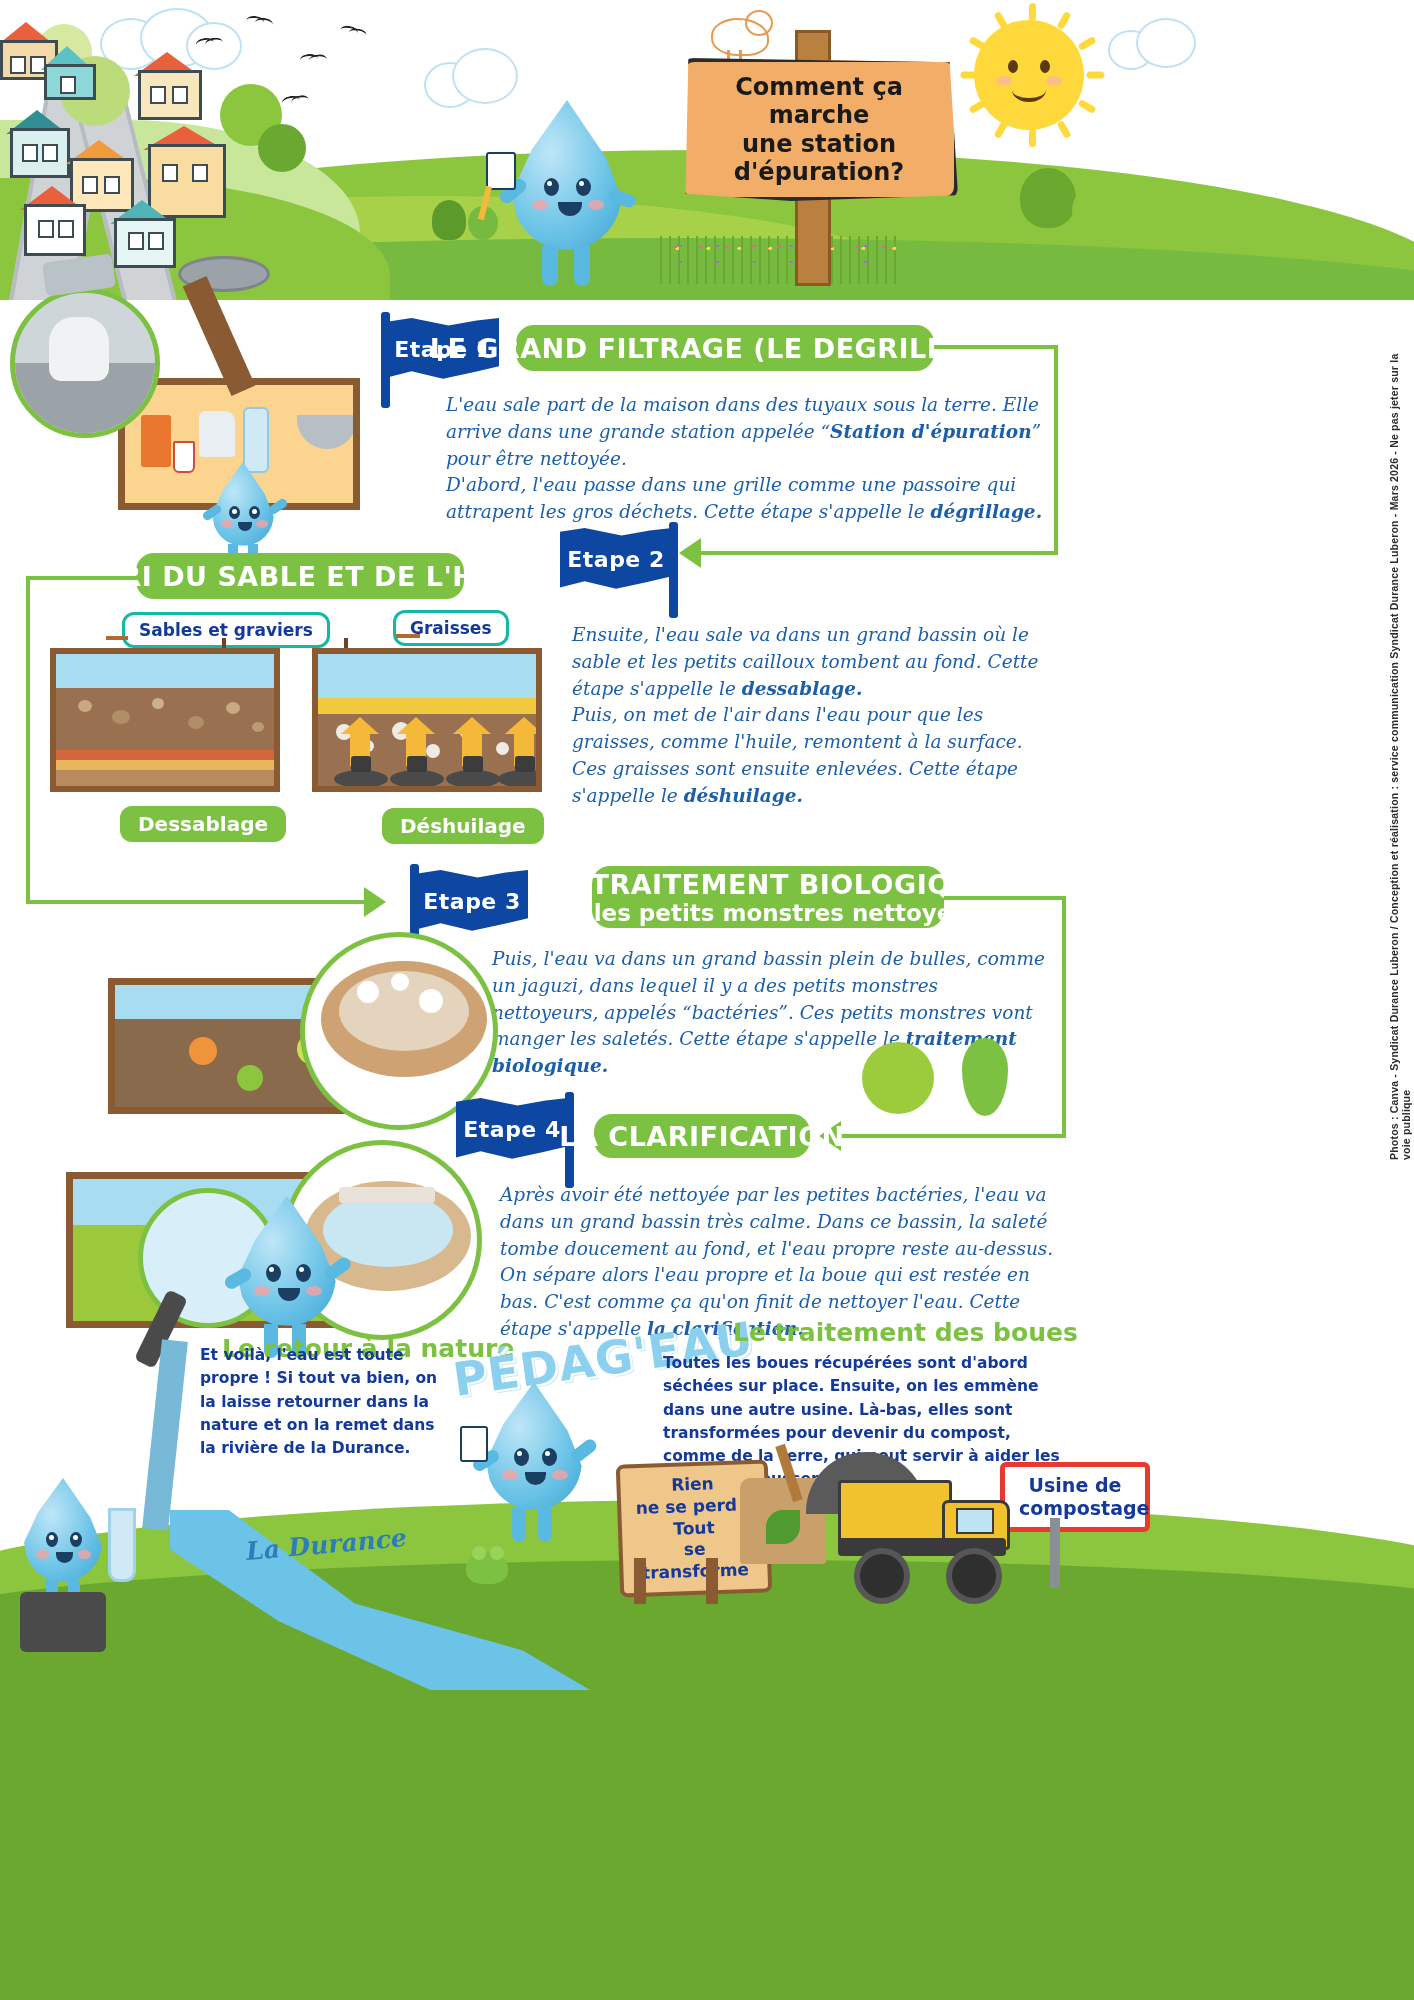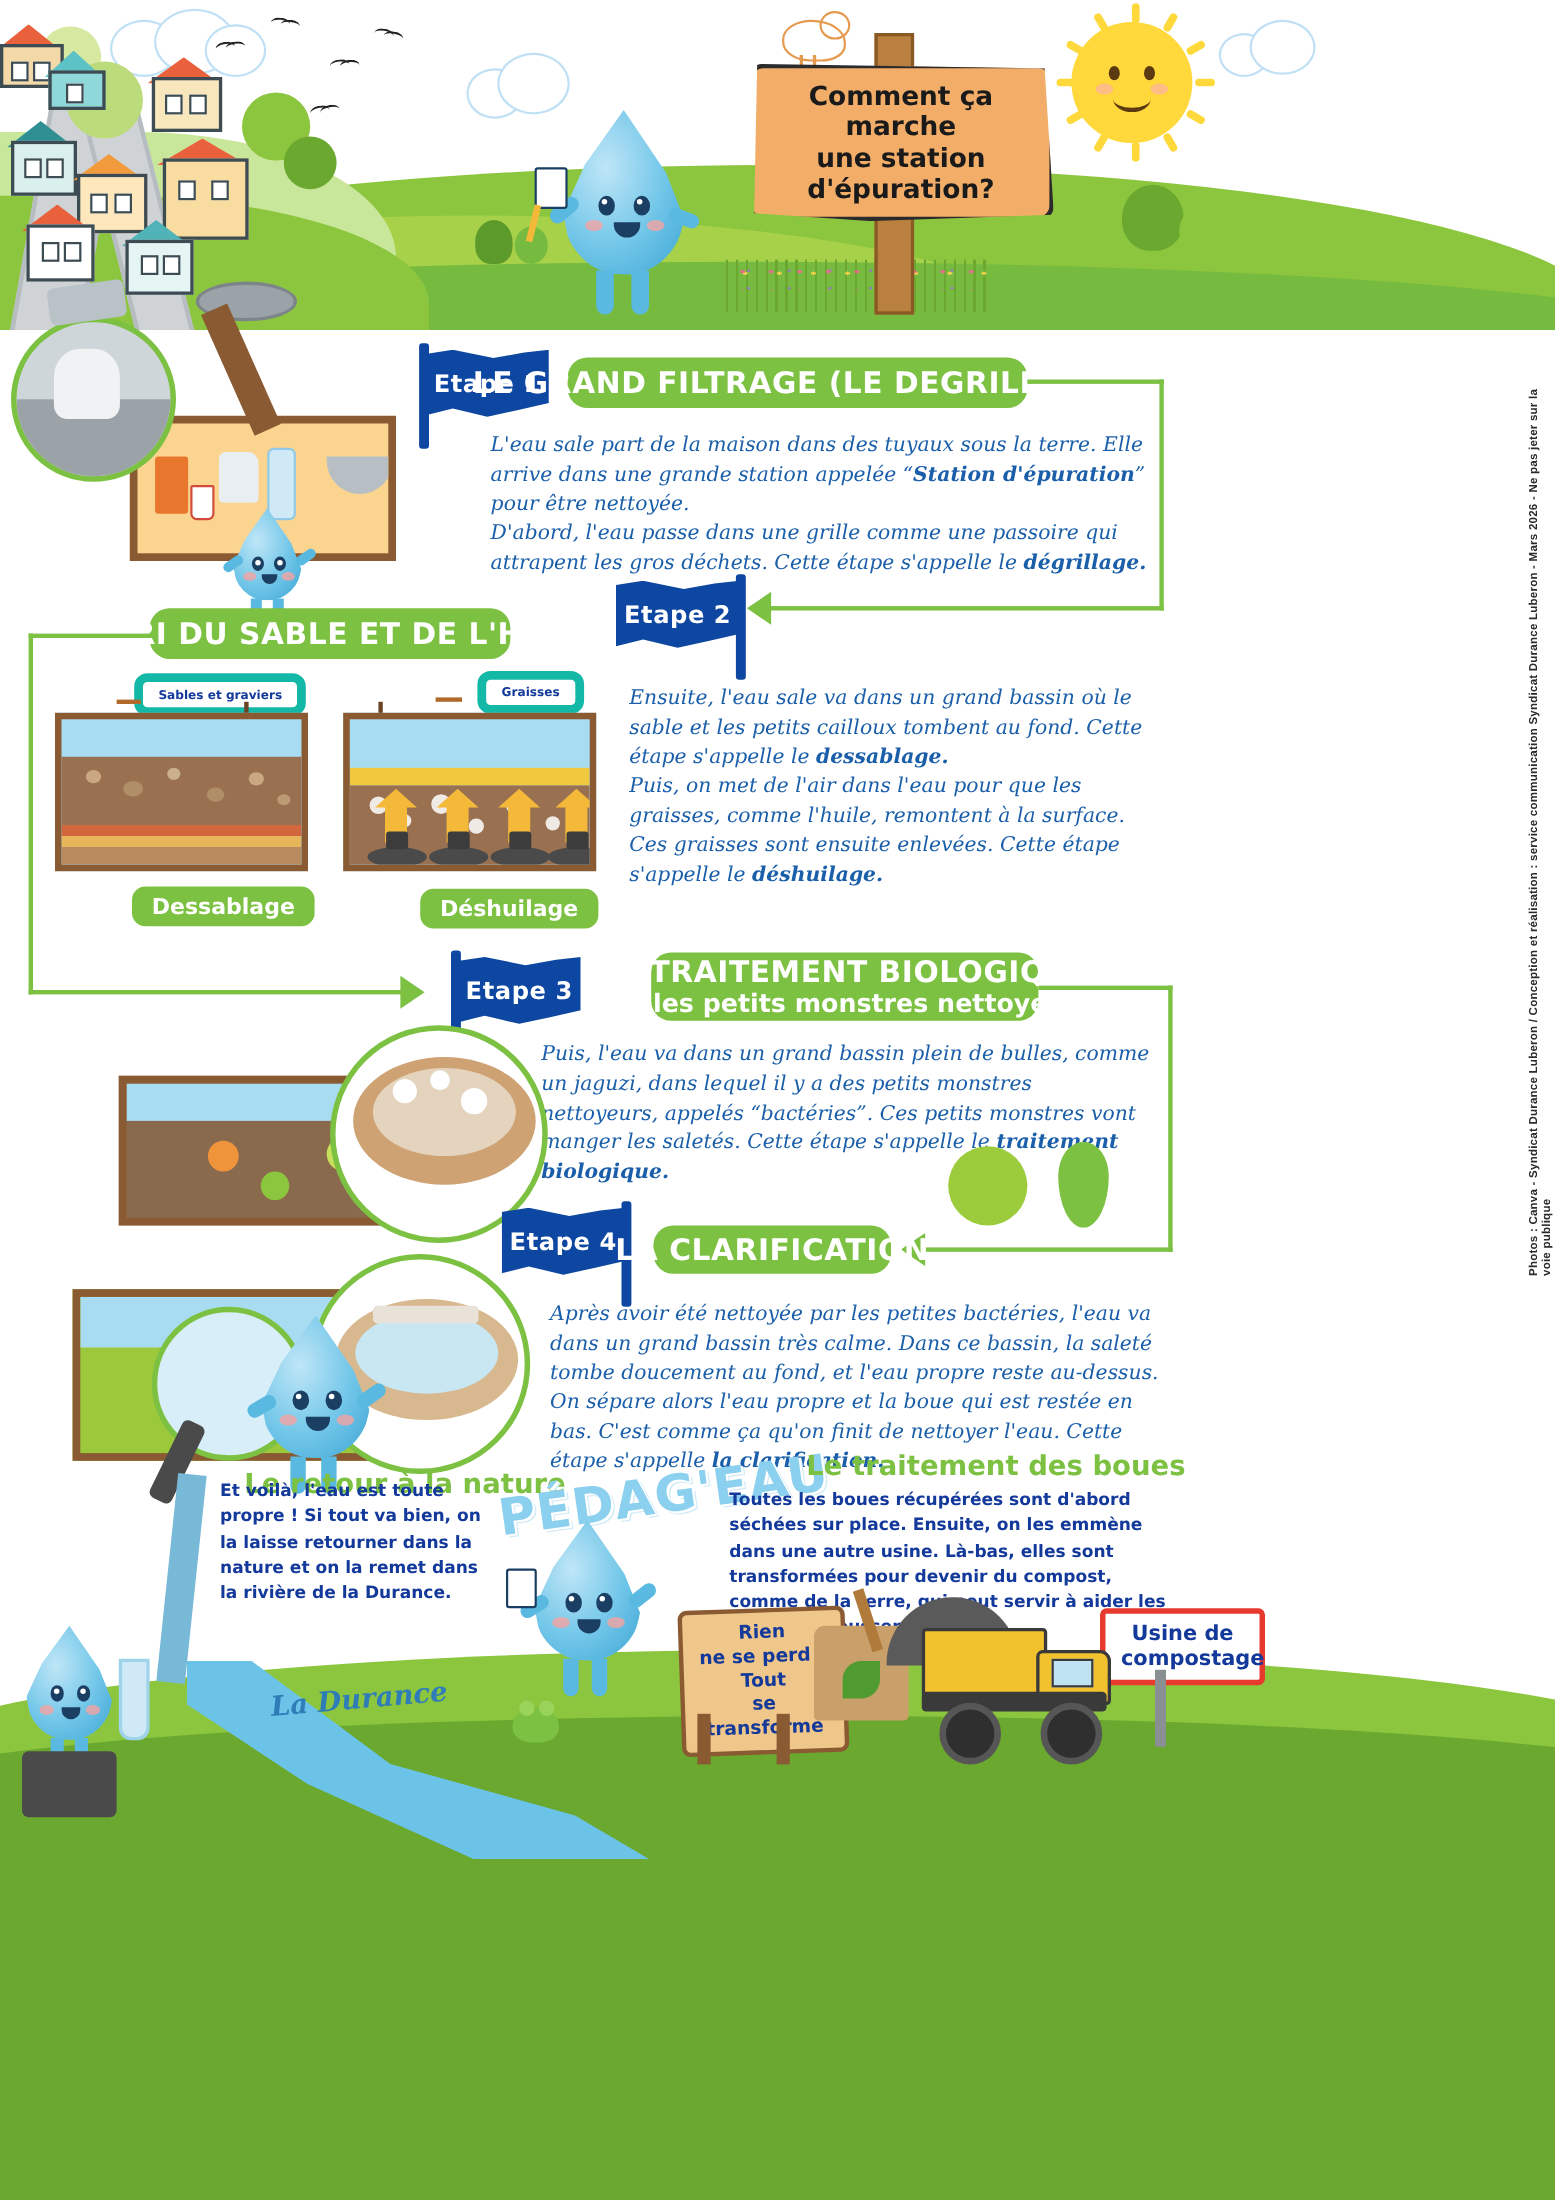--- a/index.html
+++ b/index.html
@@ -103,22 +103,22 @@
   .para b{font-weight:bold;font-style:italic;}
 
   
   .conn{position:absolute;border:4px solid #7cc142;box-sizing:border-box;}
   .arrowhead{position:absolute;width:0;height:0;}
   .ah-left{border-top:15px solid transparent;border-bottom:15px solid transparent;border-right:22px solid #7cc142;}
   .ah-right{border-top:15px solid transparent;border-bottom:15px solid transparent;border-left:22px solid #7cc142;}
 
   
   .tank{position:absolute;border:6px solid #8a5a32;box-sizing:border-box;overflow:hidden;background:#a8dcf0;}
-  .callout{position:absolute;background:#fff;border:8px solid #14b8a6;border-radius:12px;
-    padding:5px 14px;font-family:"DejaVu Sans", sans-serif;font-weight:bold;color:#13399b;font-size:11px;white-space:nowrap;}
+  .callout{position:absolute;background:#fff;border:3px solid #14b8a6;border-radius:12px;
+    padding:5px 14px;font-family:"DejaVu Sans", sans-serif;font-weight:bold;color:#13399b;font-size:17px;white-space:nowrap;}
   .pilltag{position:absolute;background:#7cc142;border-radius:12px;padding:6px 18px;
     font-family:"DejaVu Sans", sans-serif;font-weight:bold;color:#fff;font-size:20px;white-space:nowrap;}
 
   .bubble{position:absolute;border-radius:50%;background:rgba(255,255,255,.85);}
   .uparrow{position:absolute;width:20px;height:34px;background:#f5b93a;}
   .uparrow:before{content:"";position:absolute;left:-9px;top:-15px;width:0;height:0;
     border-left:19px solid transparent;border-right:19px solid transparent;border-bottom:17px solid #f5b93a;}
   .diffuser{position:absolute;width:54px;height:18px;background:#4a4a4a;border-radius:50%;}
   .diffuser:before{content:"";position:absolute;left:17px;top:-14px;width:20px;height:16px;background:#3c3c3c;border-radius:3px;}
 
@@ -357,21 +357,21 @@
   <div class="para" style="left:572px;top:622px;width:480px;">Ensuite, l'eau sale va dans un grand bassin où le sable et les petits cailloux tombent au fond. Cette étape s'appelle le <b>dessablage.</b><br>Puis, on met de l'air dans l'eau pour que les graisses, comme l'huile, remontent à la surface. Ces graisses sont ensuite enlevées. Cette étape s'appelle le <b>déshuilage.</b></div>
 
   <div class="conn" style="left:26px;top:576px;width:112px;height:4px;border-width:0;background:#7cc142;"></div>
   <div class="conn" style="left:26px;top:576px;width:4px;height:328px;border-width:0;background:#7cc142;"></div>
   <div class="conn" style="left:26px;top:900px;width:340px;height:4px;border-width:0;background:#7cc142;"></div>
   <div class="arrowhead ah-right" style="left:364px;top:887px;"></div>
 
   <div class="callout" style="left:122px;top:612px;">
     <span>Sables et graviers</span>
   </div>
-  <div class="callout" style="left:434px;top:610px;">
+  <div class="callout" style="left:393px;top:610px;">
     <span>Graisses</span>
   </div>
   <div style="position:absolute;left:106px;top:636px;width:22px;height:4px;background:#b06a2c;"></div>
   <div style="position:absolute;left:396px;top:634px;width:24px;height:4px;background:#b06a2c;"></div>
   <div style="position:absolute;left:222px;top:638px;width:4px;height:86px;background:#6b4423;"></div>
   <div style="position:absolute;left:344px;top:638px;width:4px;height:86px;background:#6b4423;"></div>
 
   <div class="tank" style="left:50px;top:648px;width:230px;height:144px;">
     <div style="position:absolute;left:0;top:0;width:100%;height:34px;background:#a8dcf0;"></div>
     <div style="position:absolute;left:0;top:34px;width:100%;height:62px;background:#9a7150;"></div>

